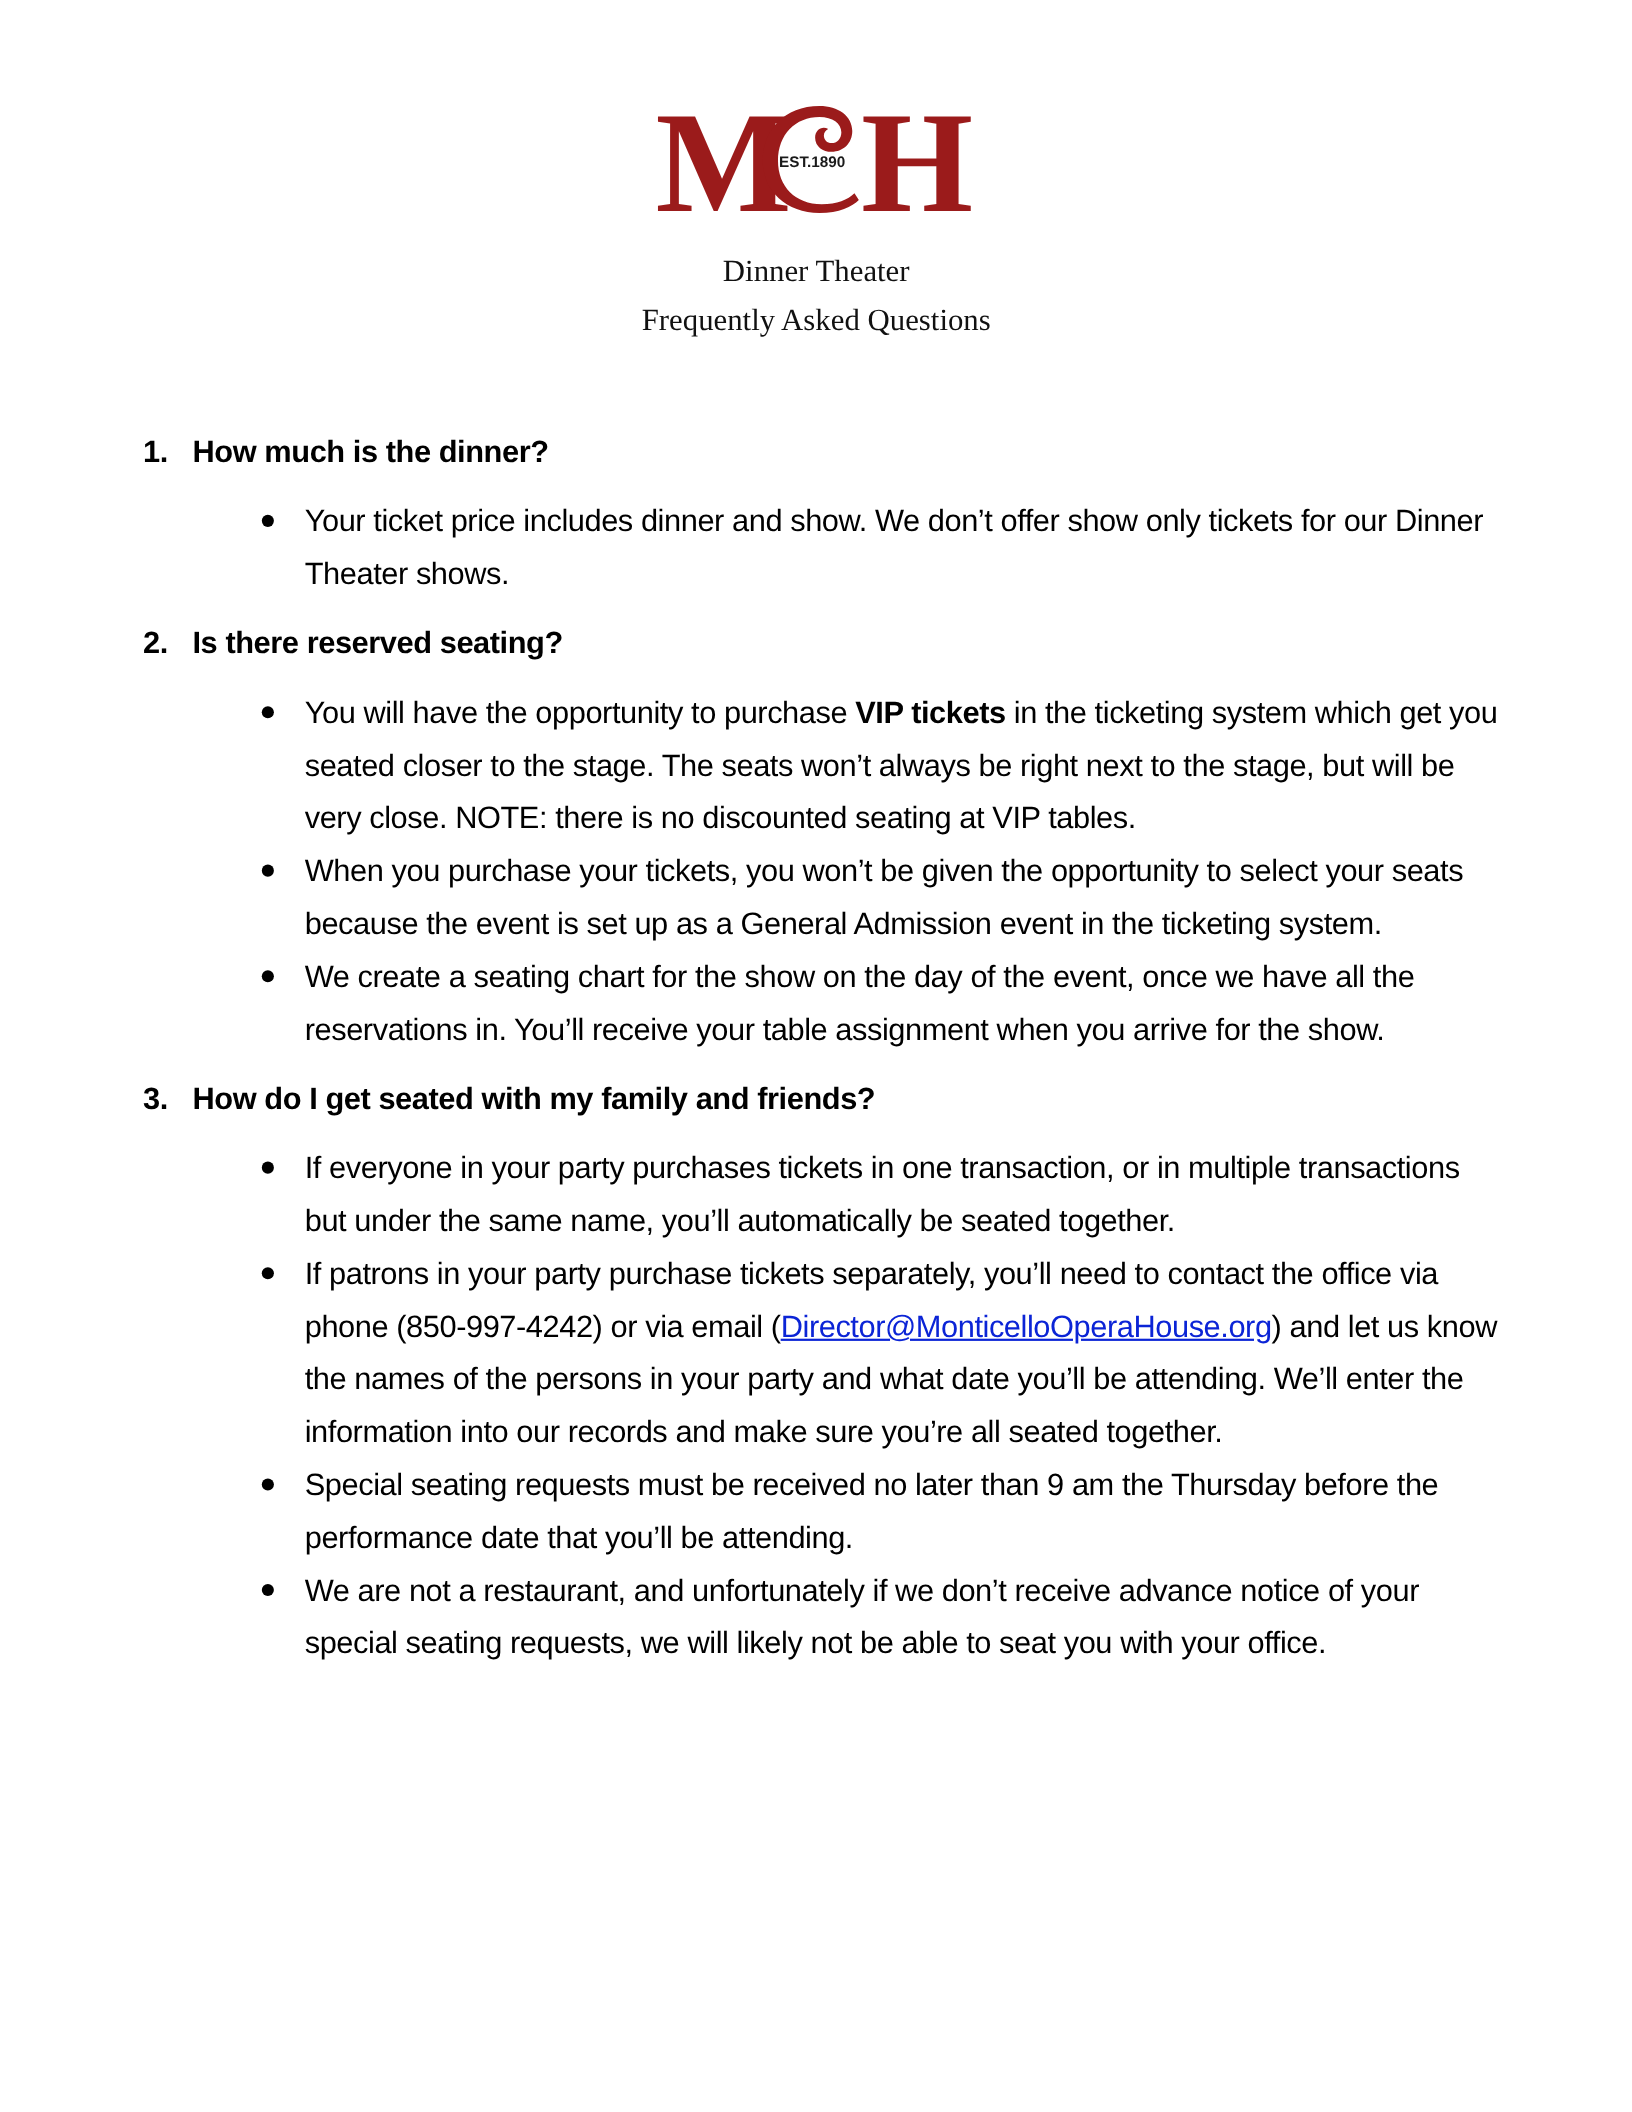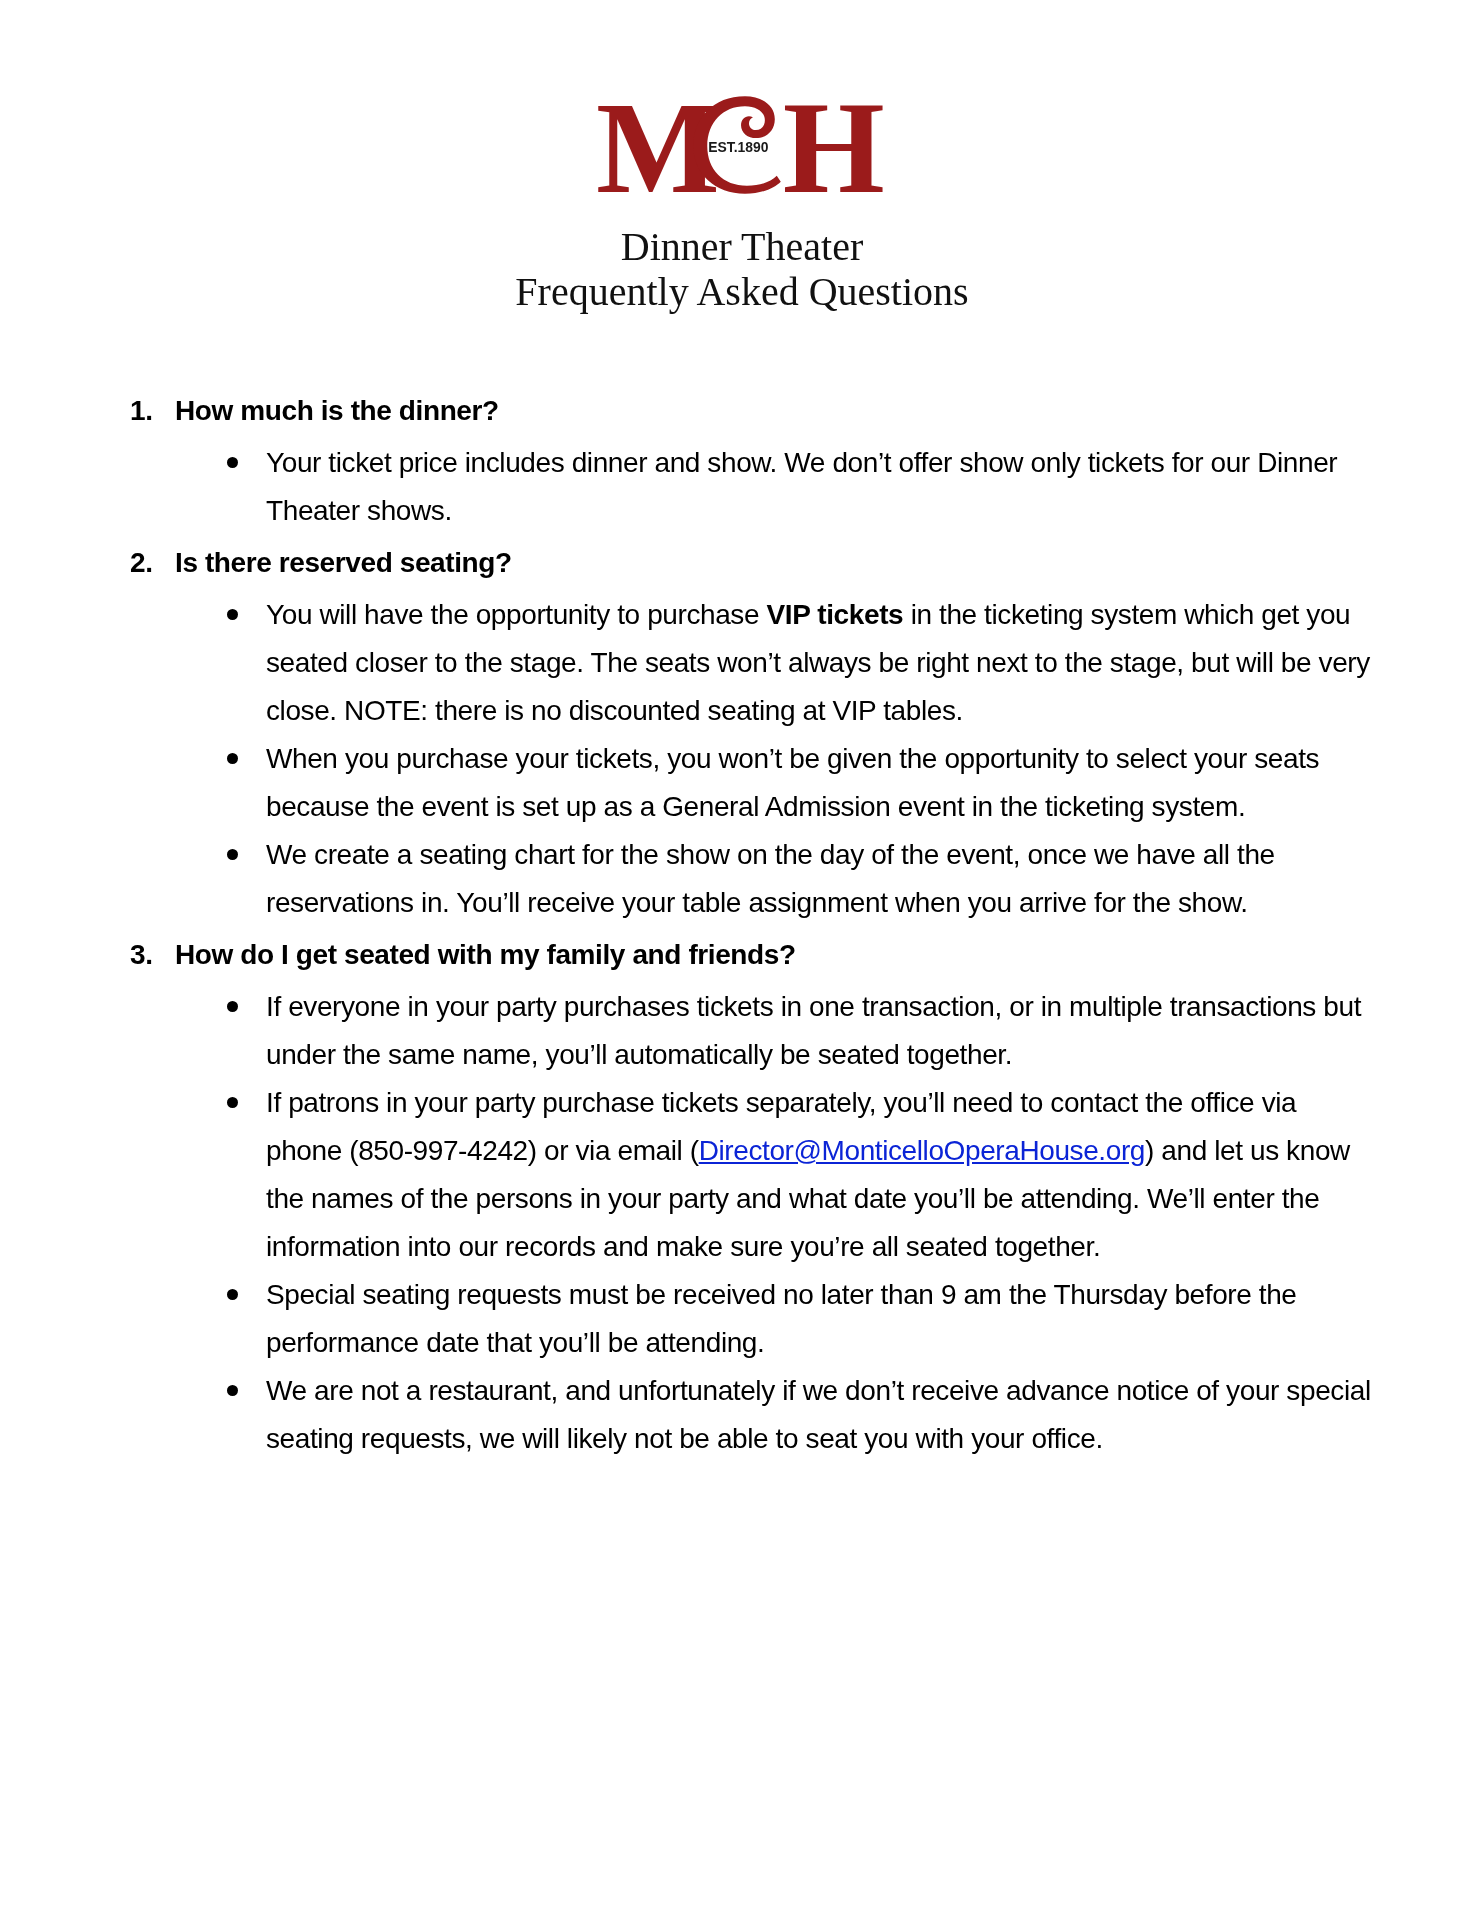--- a/index.html
+++ b/index.html
@@ -32,21 +32,21 @@
   .logo svg { width: 100%; height: 100%; display: block; }
 
   
   .title-block {
     position: absolute;
     left: 0;
     top: 224px;
     width: 1484px;
     text-align: center;
     font-family: "Liberation Serif", "DejaVu Serif", serif;
-    font-size: 40px;
+    font-size: 28px;
     line-height: 45px;
     color: #111111;
   }
   .title-line { display: block; }
 
   
   .faq {
     position: absolute;
     left: 130px;
     top: 387px;
@@ -61,21 +61,21 @@
     font-weight: bold;
     margin: 0;
   }
   .q-num {
     width: 45px;
     flex: 0 0 45px;
   }
   .q-text { flex: 1; }
   .answers {
     list-style: none;
-    margin: 4px;
+    margin: 15px;
     padding: 0;
   }
   .answer {
     display: flex;
     margin: 0;
   }
   .bullet {
     flex: 0 0 132px;
     width: 132px;
     position: relative;

